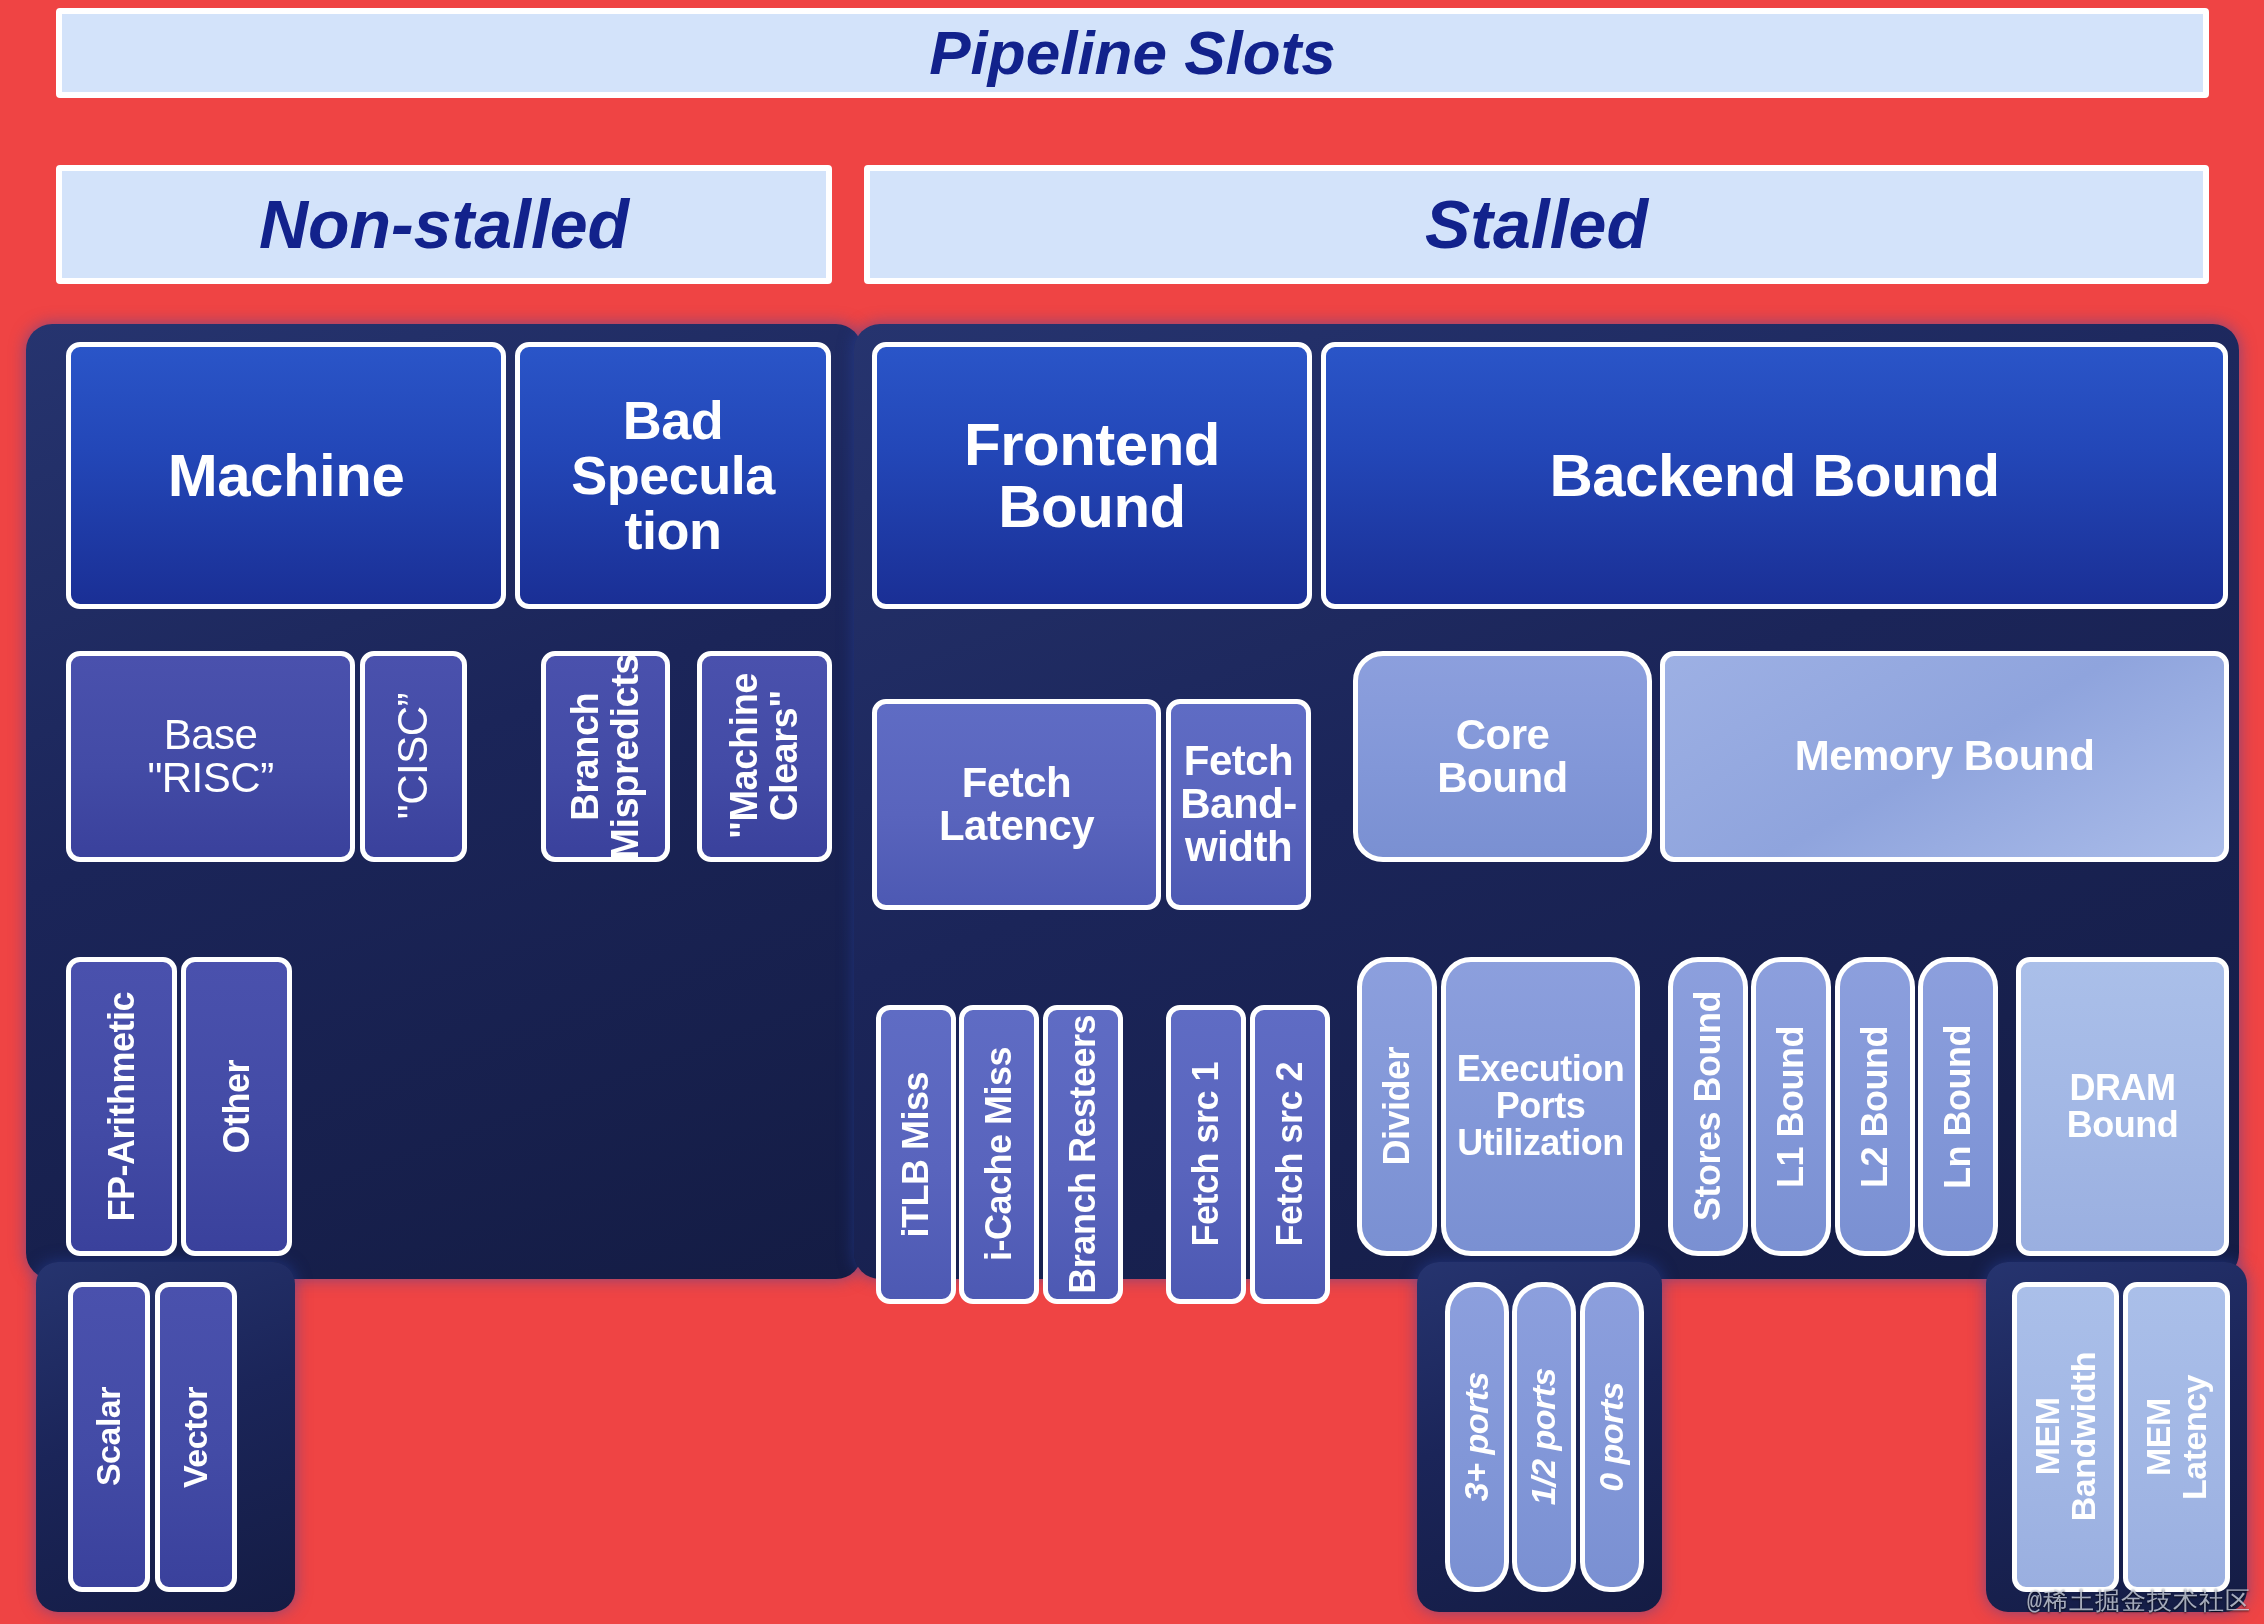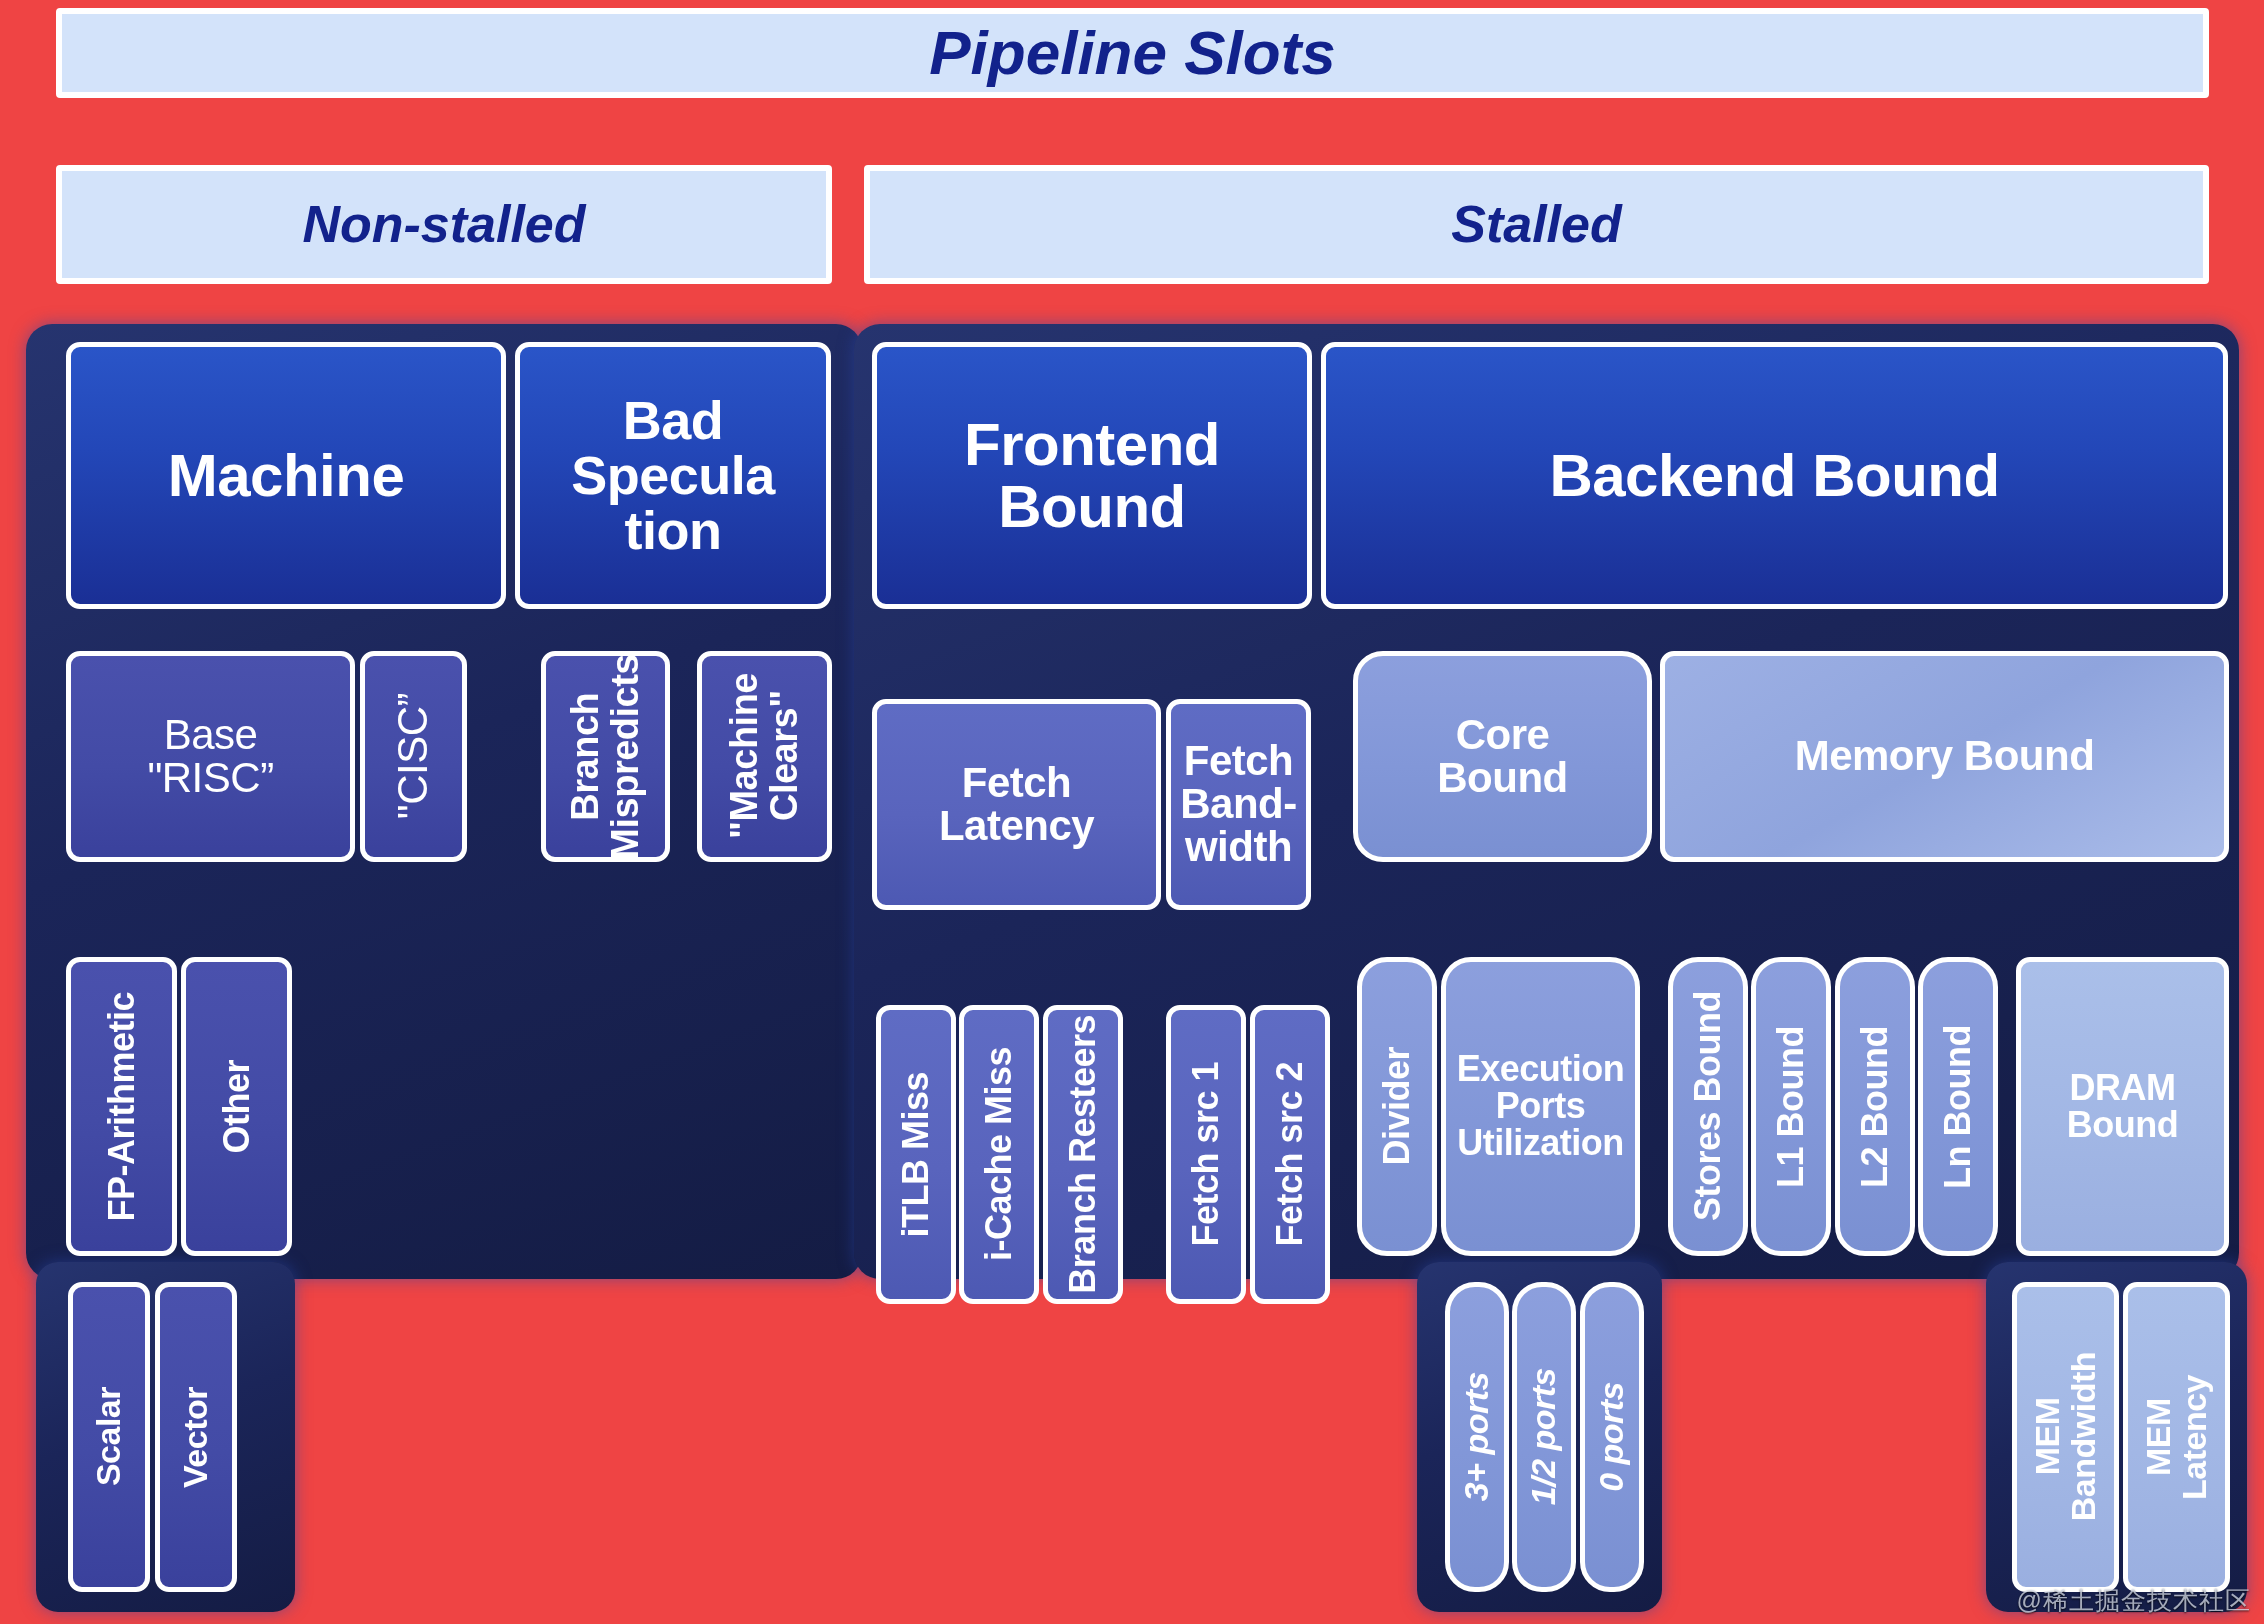--- a/index.html
+++ b/index.html
@@ -67,39 +67,39 @@
   .vert > span {
     writing-mode: vertical-rl;
     transform: rotate(180deg);
     white-space: pre;
     line-height: 1.05;
   }
   .vert.ital > span { font-style: italic; }
 
   
   .fs-title  { font-size: 62px; }
-  .fs-sub    { font-size: 52px; }
+  .fs-sub    { font-size: 68px; }
   .fs-l2     { font-size: 60px; }
   .fs-l2s    { font-size: 54px; }
   .fs-l3     { font-size: 42px; }
   .fs-l3s    { font-size: 38px; }
   .fs-l4     { font-size: 36px; }
   .fs-l5     { font-size: 34px; }
 
   .thin { font-weight: normal; }
 
   
   #watermark {
     position: absolute;
     right: 14px;
     bottom: 8px;
     color: rgba(225,232,245,.72);
     font-size: 25px;
     letter-spacing: 1px;
-    font-family: Liberation Sans, sans-serif;
+    font-family: Liberation Mono, monospace;
     text-shadow: 0 1px 2px rgba(0,0,0,.8);
   }
 </style>
 </head>
 <body>
 
 <div id="stage">
 
   <div class="box hdr fs-title" style="left:56px; top:8px; width:2153px; height:90px;">
     <span>Pipeline Slots</span>

